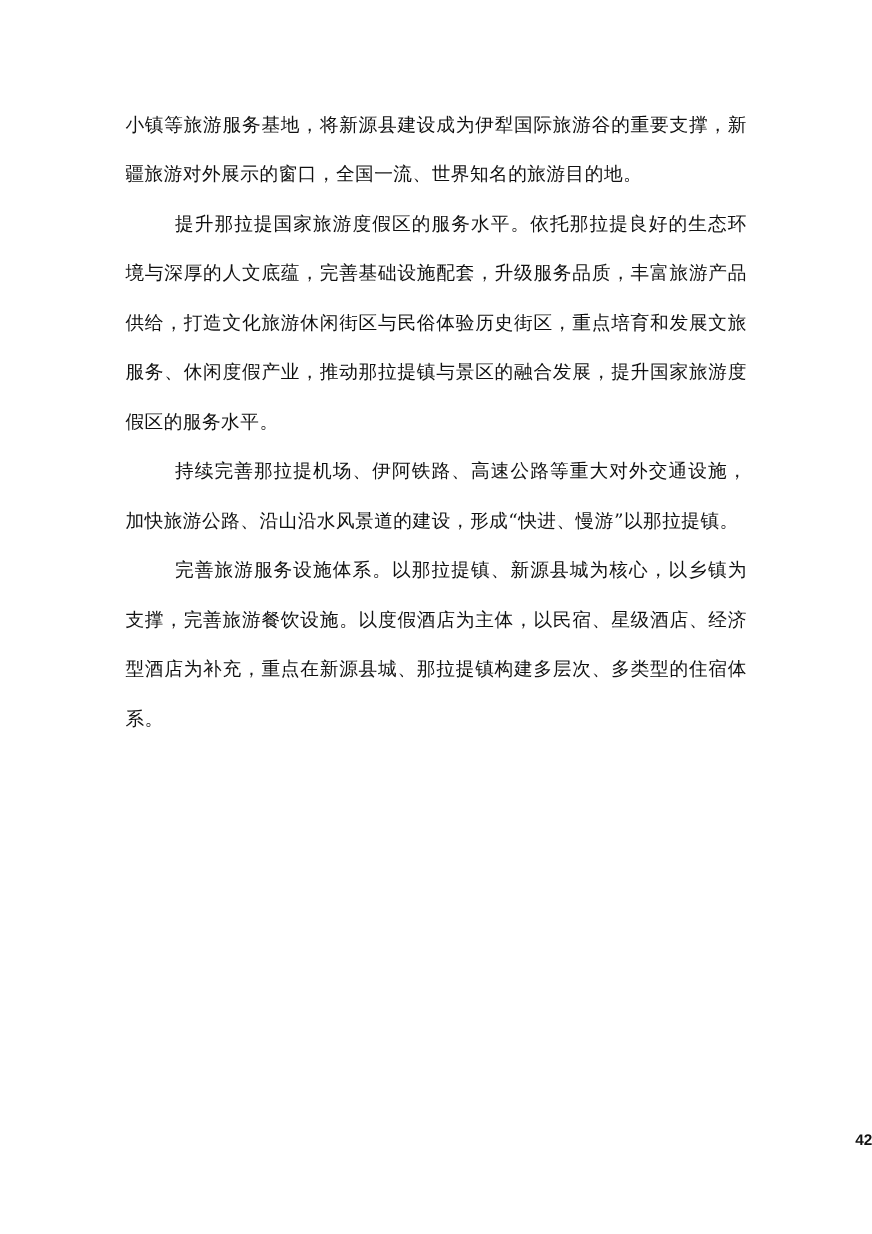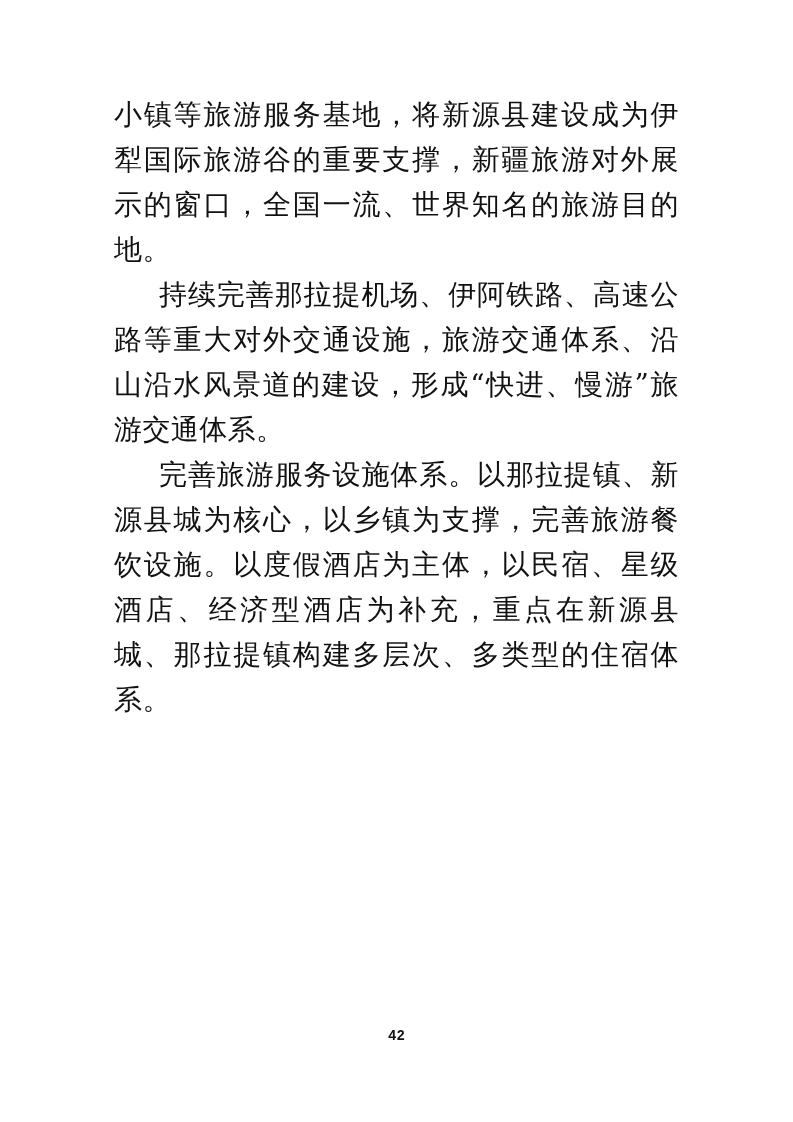--- a/index.html
+++ b/index.html
@@ -20,48 +20,49 @@
     overflow: hidden;
   }
   .content {
     position: absolute;
     left: 114px;
     top: 92px;
     width: 565px;
   }
   .para {
     margin: 0;
-    font-size: 28px;
+    font-size: 17px;
     line-height: 45px;
     letter-spacing: 0.4px;
     color: #111111;
     text-align: justify;
     text-justify: inter-ideograph;
     font-family: "DejaVu Serif", "Liberation Serif", serif;
     font-weight: 400;
   }
   .para.indent {
     text-indent: 45px;
   }
   .page-number {
     position: absolute;
     left: 0;
     right: 0;
     top: 1028px;
-    text-align: center;
+    text-align: right;
     font-size: 14px;
     font-weight: bold;
     color: #111111;
-    font-family: Liberation Mono, monospace;
+    font-family: Liberation Sans, sans-serif;
   }
 </style>
 </head>
 <body>
 
 <div class="page">
   <div class="content">
     <p class="para">小镇等旅游服务基地，将新源县建设成为伊犁国际旅游谷的重要支撑，新疆旅游对外展示的窗口，全国一流、世界知名的旅游目的地。</p>
-    <p class="para indent">持续完善那拉提机场、伊阿铁路、高速公路等重大对外交通设施，旅游交通体系、沿山沿水风景道的建设，形成“快进、慢游”旅游交通体系。</p>
+    <p class="para indent">提升那拉提国家旅游度假区的服务水平。依托那拉提良好的生态环境与深厚的人文底蕴，完善基础设施配套，升级服务品质，丰富旅游产品供给，打造文化旅游休闲街区与民俗体验历史街区，重点培育和发展文旅服务、休闲度假产业，推动那拉提镇与景区的融合发展，提升国家旅游度假区的服务水平。</p>
+    <p class="para indent">持续完善那拉提机场、伊阿铁路、高速公路等重大对外交通设施，加快旅游公路、沿山沿水风景道的建设，形成“快进、慢游”以那拉提镇。</p>
     <p class="para indent">完善旅游服务设施体系。以那拉提镇、新源县城为核心，以乡镇为支撑，完善旅游餐饮设施。以度假酒店为主体，以民宿、星级酒店、经济型酒店为补充，重点在新源县城、那拉提镇构建多层次、多类型的住宿体系。</p>
 
   </div>
   <div class="page-number">42</div>
 </div>
 
 </body></html>

